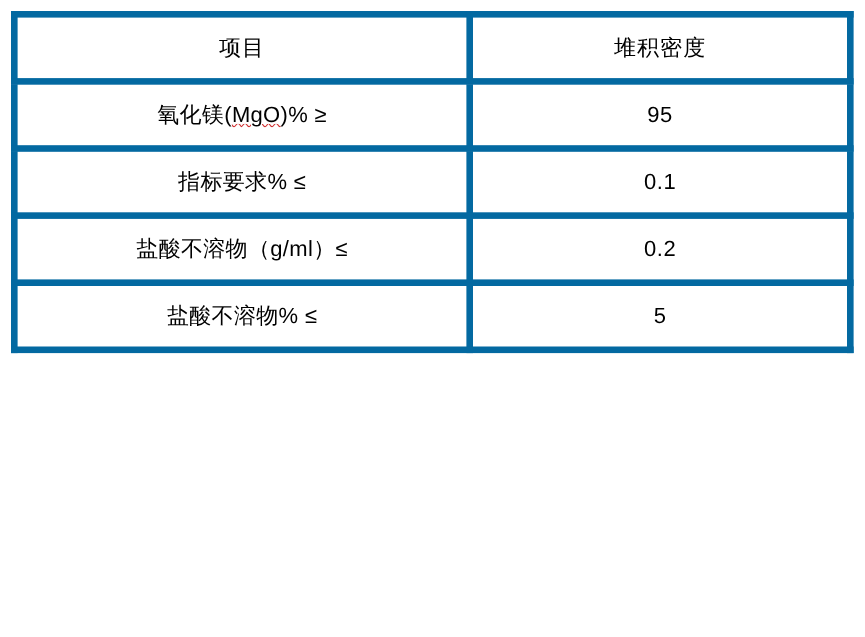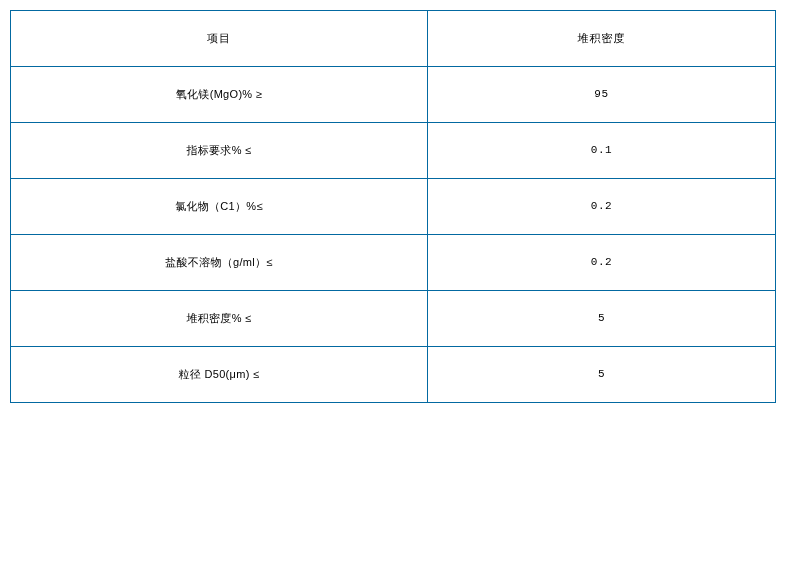--- a/index.html
+++ b/index.html
@@ -23,46 +23,46 @@
   table.spec-table {
     position: absolute;
     left: 10px;
     top: 10px;
     width: 766px;
     border-collapse: collapse;
     table-layout: fixed;
   }
   table.spec-table td,
   table.spec-table th {
-    border: 1px solid #0369a1;
+    border: 6px solid #0369a1;
     text-align: center;
     vertical-align: middle;
     font-weight: normal;
-    font-size: 11px;
+    font-size: 20px;
     padding: 4px;
     height: 47px;
     line-height: 1.2;
   }
   table.spec-table col.col-item { width: 54.5%; }
   table.spec-table col.col-value { width: 45.5%; }
 
   .cell-item {
     font-size: 15px;
     letter-spacing: 0.3px;
   }
   .cell-value {
     font-size: 14px;
     letter-spacing: 0.5px;
-    font-family: Liberation Mono, monospace;
   }
   .head-cell {
     font-size: 15px;
     letter-spacing: 1px;
   }
   .wavy {
+    text-decoration: underline;
     text-decoration-style: wavy;
     text-decoration-color: #d03030;
     text-decoration-thickness: 1px;
   }
 </style>
 </head>
 <body>
 
 <div class="page">
   <table class="spec-table">
@@ -79,30 +79,22 @@
     <tbody>
       <tr>
         <td class="cell-item"><span>氧化镁(</span><span class="wavy">MgO</span><span>)% ≥</span></td>
         <td class="cell-value">95</td>
       </tr>
       <tr>
         <td class="cell-item"><span>指标要求% ≤</span><span class="wavy"></span><span></span></td>
         <td class="cell-value">0.1</td>
       </tr>
       <tr>
-        <td class="cell-item"><span>氯化物（C1）%≤</span><span class="wavy"></span><span></span></td>
-        <td class="cell-value">0.2</td>
-      </tr>
-      <tr>
         <td class="cell-item"><span>盐酸不溶物（g/ml）≤</span><span class="wavy"></span><span></span></td>
         <td class="cell-value">0.2</td>
       </tr>
       <tr>
-        <td class="cell-item"><span>堆积密度% ≤</span><span class="wavy"></span><span></span></td>
-        <td class="cell-value">5</td>
-      </tr>
-      <tr>
-        <td class="cell-item"><span>粒径 D50(</span><span class="wavy">μm</span><span>) ≤</span></td>
+        <td class="cell-item"><span>盐酸不溶物% ≤</span><span class="wavy"></span><span></span></td>
         <td class="cell-value">5</td>
       </tr>
     </tbody>
   </table>
 </div>
 
 </body></html>

